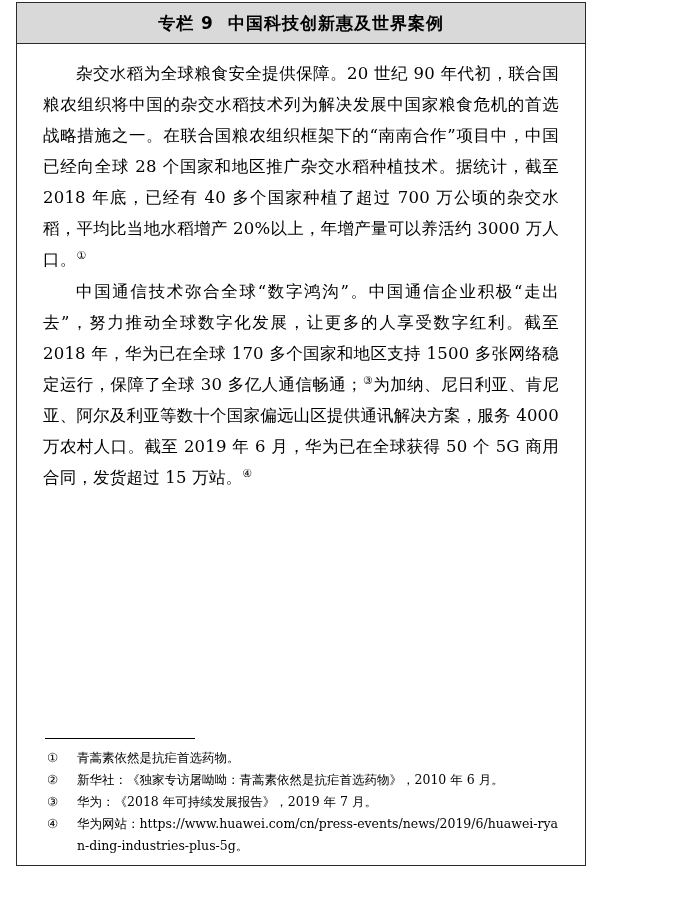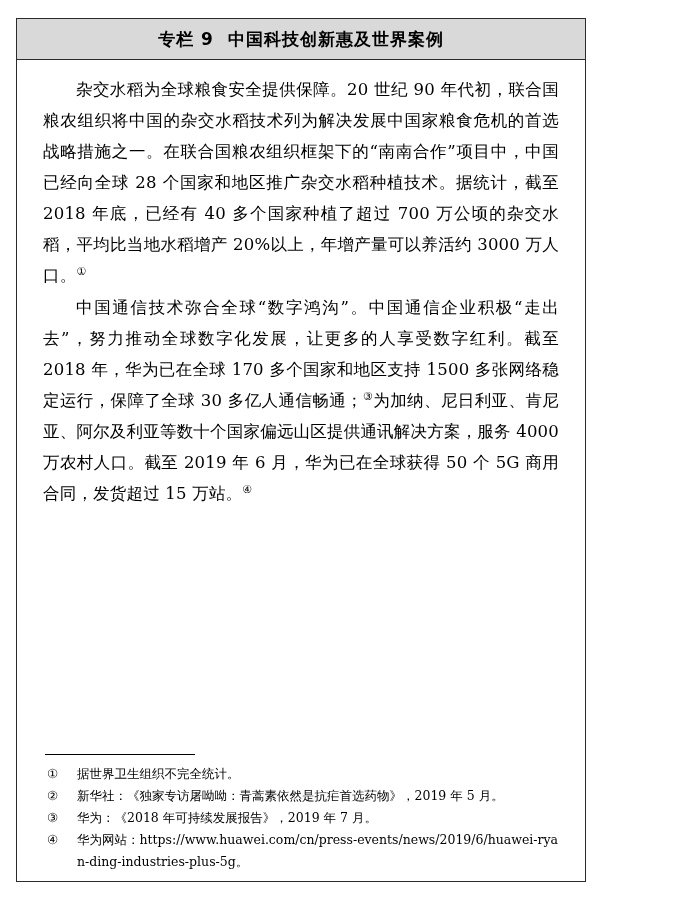--- a/index.html
+++ b/index.html
@@ -11,21 +11,21 @@
     width: 686px;
     height: 900px;
     font-family: "DejaVu Serif", "Liberation Serif", serif;
     color: #000;
   }
   .page {
     position: relative;
     width: 602px;
     height: 900px;
     box-sizing: border-box;
-    padding: 18px 16px;
+    padding: 2px 16px;
   }
   .box {
     border: 1px solid #2b2b2b;
     width: 100%;
     height: 864px;
     box-sizing: border-box;
     background: #fff;
     display: flex;
     flex-direction: column;
   }
@@ -103,26 +103,26 @@
 
 
 
       <p class="para"><span>中国通信技术弥合全球“数字鸿沟”。中国通信企业积极“走出去”，努力推动全球数字化发展，让更多的人享受数字红利。截至 2018 年，华为已在全球 170 多个国家和地区支持 1500 多张网络稳定运行，保障了全球 30 多亿人通信畅通；</span><span class="sup">③</span><span>为加纳、尼日利亚、肯尼亚、阿尔及利亚等数十个国家偏远山区提供通讯解决方案，服务 4000 万农村人口。截至 2019 年 6 月，华为已在全球获得 50 个 5G 商用合同，发货超过 15 万站。</span><span class="sup">④</span></p>
 
       <div class="footnotes">
         <div class="fn-rule"></div>
 
         <div class="fn">
           <span class="fn-mark">①</span>
-          <span class="fn-text">据世界卫生组织不完全统计。</span>
+          <span class="fn-text">青蒿素依然是抗疟首选药物。</span>
         </div>
 
         <div class="fn">
           <span class="fn-mark">②</span>
-          <span class="fn-text">新华社：《独家专访屠呦呦：青蒿素依然是抗疟首选药物》，2019 年 5 月。</span>
+          <span class="fn-text">新华社：《独家专访屠呦呦：青蒿素依然是抗疟首选药物》，2010 年 6 月。</span>
         </div>
 
         <div class="fn">
           <span class="fn-mark">③</span>
           <span class="fn-text">华为：《2018 年可持续发展报告》，2019 年 7 月。</span>
         </div>
 
         <div class="fn">
           <span class="fn-mark">④</span>
           <span class="fn-text">华为网站：https://www.huawei.com/cn/press-events/news/2019/6/huawei-ryan-ding-industries-plus-5g。</span>

